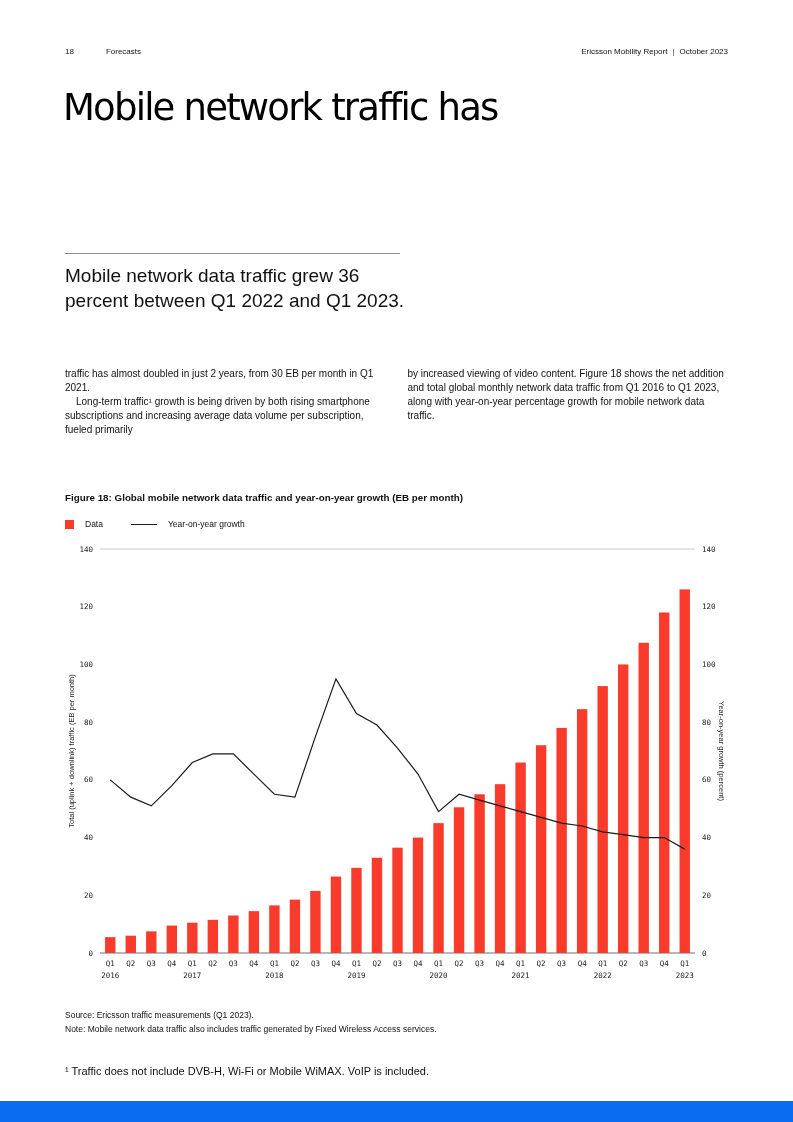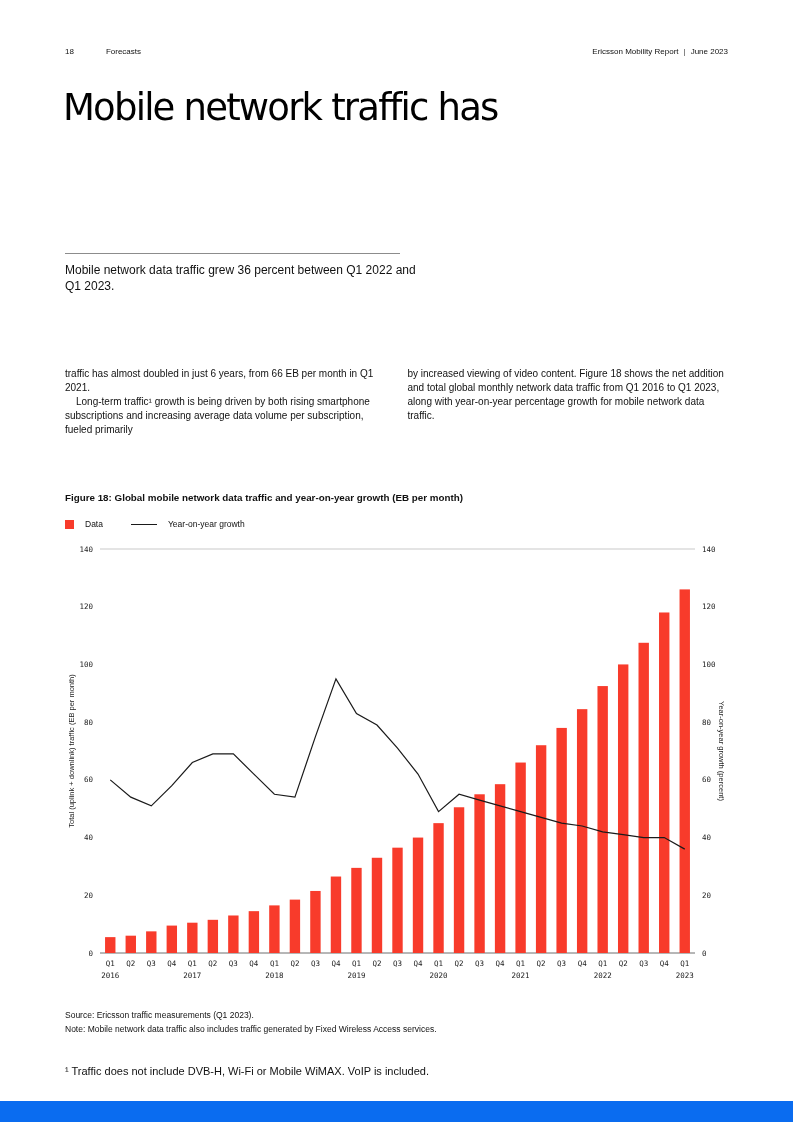--- a/index.html
+++ b/index.html
@@ -18,21 +18,21 @@
     font-family:"DejaVu Sans",sans-serif;font-weight:normal;color:#000;
     font-size:37px;line-height:1.42;letter-spacing:-1.8px;
   }
   .title .tl{display:block;}
   .rule{
     position:absolute;top:247px;left:65px;width:335px;margin:0;
     border:none;border-top:1px solid #8c8c8c;
   }
   .standfirst{
     position:absolute;top:257px;left:65px;width:362px;margin:0;
-    font-size:12px;line-height:1.32;color:#111;
+    font-size:19px;line-height:1.32;color:#111;
   }
   .columns{
     position:absolute;top:361px;left:65px;width:663px;
     display:flex;gap:22px;font-size:10px;line-height:1.4;color:#111;
   }
   .col{flex:1;min-width:0;}
   .col p{margin:0;}
   .col p.indent{text-indent:11px;}
   .fig-caption{
     position:absolute;top:486px;left:65px;margin:0;
@@ -56,35 +56,35 @@
 <body>
 
 <div class="page">
 
   <header class="page-header">
     <div class="header-left">
       <span>18</span>
       <span>Forecasts</span>
     </div>
     <div class="header-right">
-      <span>Ericsson Mobility Report</span><span class="sep">|</span><span>June 2023</span>
+      <span>Ericsson Mobility Report</span><span class="sep">|</span><span>October 2023</span>
     </div>
   </header>
 
   <h1 class="title">
     <span class="tl">Mobile network traffic has</span>
   </h1>
 
   <hr class="rule">
 
   <p class="standfirst">Mobile network data traffic grew 36 percent between Q1 2022 and Q1 2023.</p>
 
   <div class="columns">
     <div class="col">
-      <p>traffic has almost doubled in just 6 years, from 66 EB per month in Q1 2021.</p>
+      <p>traffic has almost doubled in just 2 years, from 30 EB per month in Q1 2021.</p>
       <p class="indent">Long-term traffic¹ growth is being driven by both rising smartphone subscriptions and increasing average data volume per subscription, fueled primarily</p>
     </div>
     <div class="col">
       <p>by increased viewing of video content. Figure 18 shows the net addition and total global monthly network data traffic from Q1 2016 to Q1 2023, along with year-on-year percentage growth for mobile network data traffic.</p>
     </div>
   </div>
 
   <h2 class="fig-caption">Figure 18: Global mobile network data traffic and year-on-year growth (EB per month)</h2>
 
   <div class="legend">

